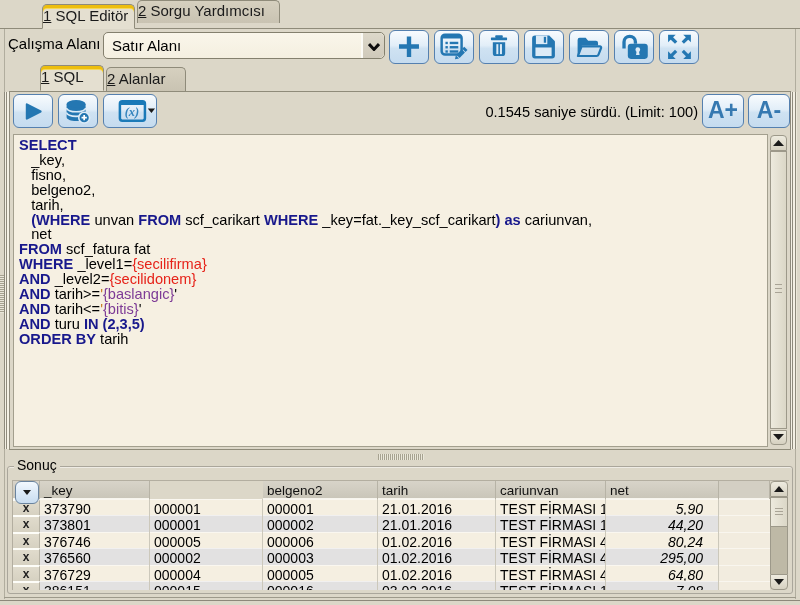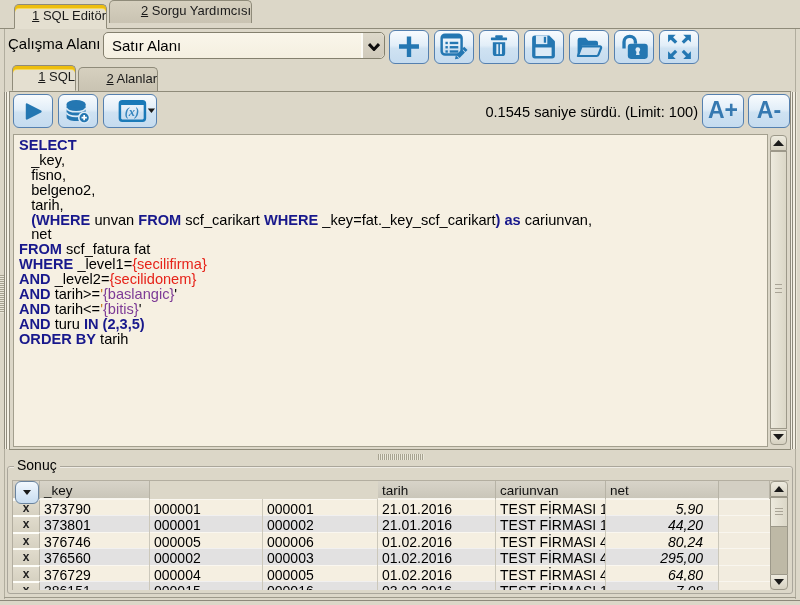--- a/index.html
+++ b/index.html
@@ -5,22 +5,22 @@
 * { margin:0; padding:0; box-sizing:border-box; }
 html,body { width:800px; height:605px; overflow:hidden; }
 body { background:#dcd7c8; font-family:"Liberation Sans", sans-serif; position:relative; }
 .abs { position:absolute; }
 
 
 .tab {
   position:absolute; top:4px; height:25px;
   border:1px solid #8f8b7a; border-bottom:none;
   border-radius:5px 5px 0 0;
-  font-size:13px; color:#1a1a1a;
-  display:flex; align-items:center; justify-content:flex-end; padding-bottom:3px;
+  font-size:15px; color:#1a1a1a;
+  display:flex; align-items:center; justify-content:flex-start; padding-bottom:3px;margin-left:28px;
 }
 .tab.active { background:#e4dfd0; border-bottom:1px solid #e4dfd0; z-index:3;
   box-shadow: inset 0 3px 0 #edbe0e, inset 0 4px 0 #f6d95c; }
 .tab.inactive { background:linear-gradient(#d6d0bf,#c9c3b2); top:0; height:23px; z-index:1; }
 .tab u { text-decoration:underline; }
 
 
 #topline { position:absolute; left:0; top:28px; width:800px; height:1px; background:#8f8b7a; z-index:2; }
 
 
@@ -268,20 +268,21 @@
 <div id="hsplit"></div>
 <div id="vsplit"></div>
 
 <div id="sonuc-label">Sonuç</div>
 <div id="sonuc-box"></div>
 
 <div id="table">
 
   <div class="hrow" style="left:0px; width:27px;"></div>
   <div class="hrow" style="left:27px; width:110px;">_key</div>
+  <div class="hrow" style="left:250px; width:115px;">belgeno2</div>
   <div class="hrow" style="left:365px; width:118px;">tarih</div>
   <div class="hrow" style="left:483px; width:110px;">cariunvan</div>
   <div class="hrow" style="left:593px; width:113px;">net</div>
   <div class="hrow" style="left:706px; width:51px; background:#d3cfc3;"></div>
   <div id="dropbtn">
     <svg width="8" height="5" viewBox="0 0 8 5">
         <path d="M0 0 H8 L4 5 Z" fill="#1a1a1a"></path>
       </svg>
   </div>
 <div class="xcell" style="top:17.5px;">x</div>

